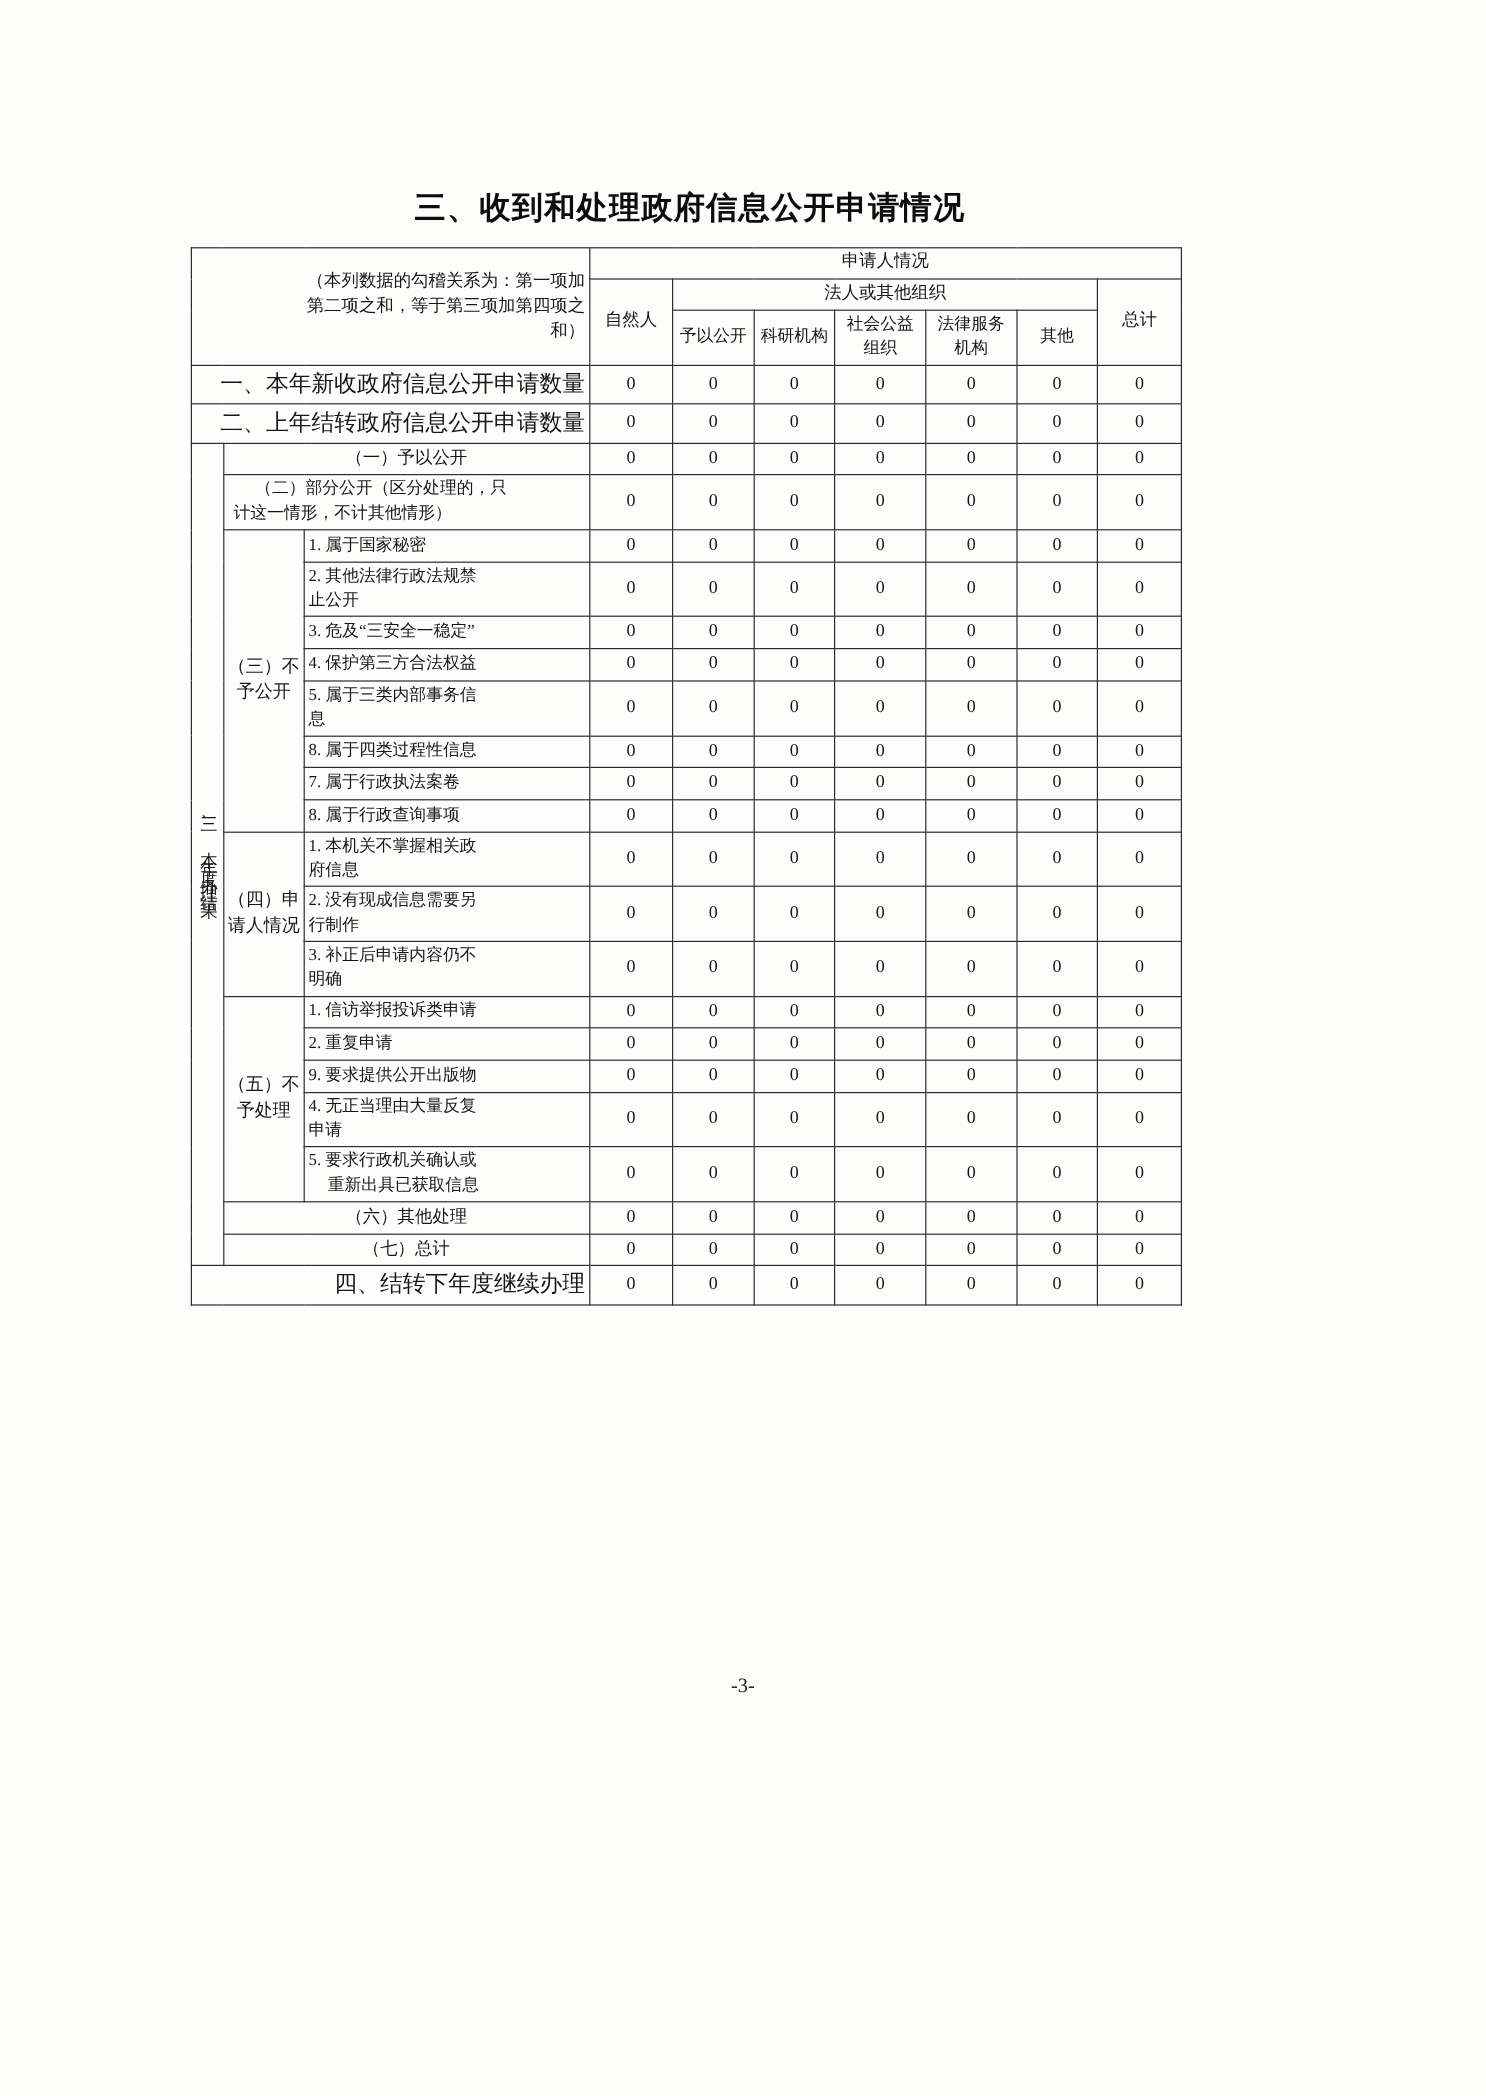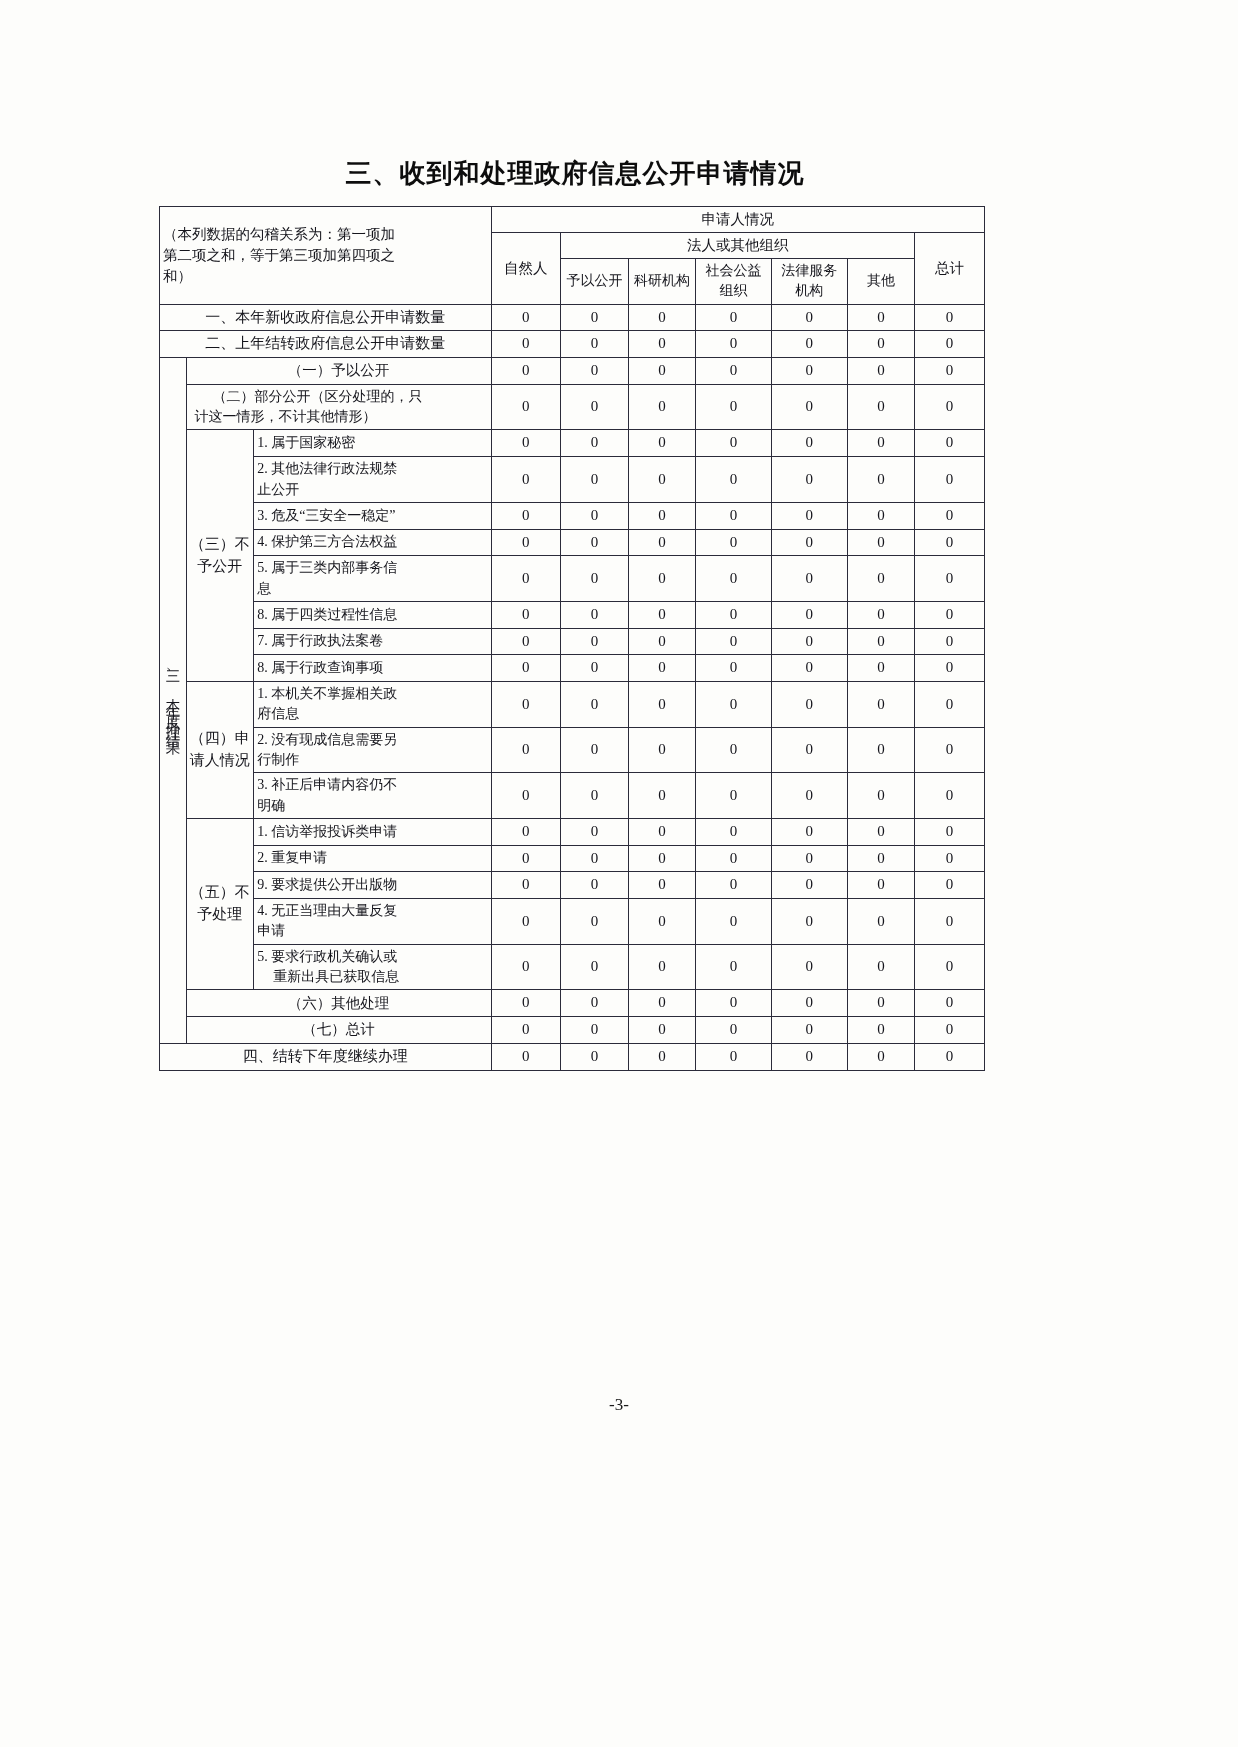--- a/index.html
+++ b/index.html
@@ -63,41 +63,42 @@
   table.stat td, table.stat th {
     border: 1px solid #2b2b3a;
     padding: 2px 3px;
     font-weight: normal;
     vertical-align: middle;
     line-height: 1.45;
   }
   .hdr-center {
     text-align: center;
     font-size: 14.5px;
+    font-family: Liberation Mono, monospace;
   }
   .hdr-small {
     text-align: center;
     font-size: 14px;
     line-height: 1.3;
   }
   .note-cell {
-    text-align: left;
+    text-align: right;
     font-size: 14.5px;
     line-height: 1.85;
     padding: 6px 12px 6px 12px;
     font-family: "Liberation Serif", "DejaVu Serif", serif;
   }
   .note-cell .ln {
     display: block;
   }
   .note-cell .ln1 { text-indent: 0; }
   .row-label {
-    text-align: center;
+    text-align: right;
     padding-left: 8px;
-    font-size: 15px;
+    font-size: 19px;
   }
   .row-label-indent {
     text-align: center;
     padding-left: 26px;
     font-size: 14.5px;
   }
   .row-label-sub {
     text-align: left;
     padding-left: 8px;
     font-size: 14px;

